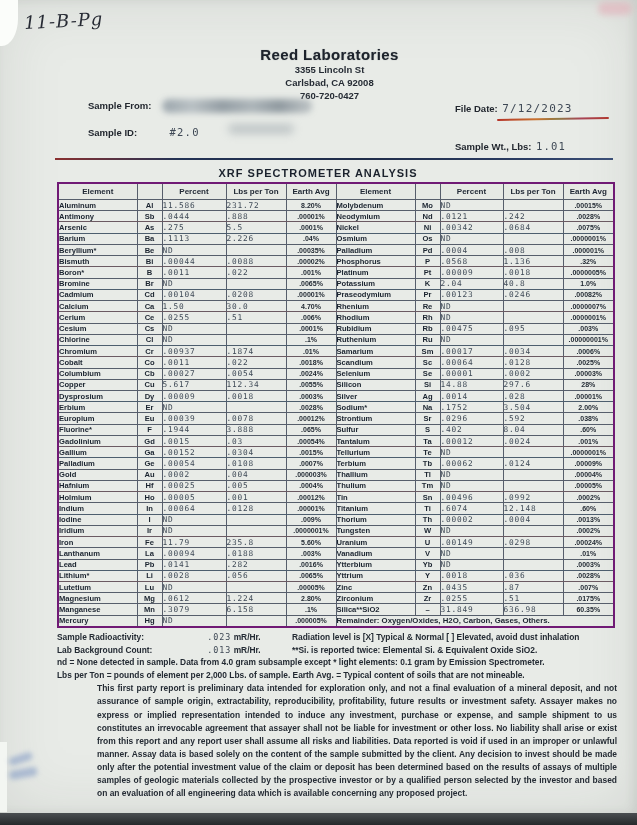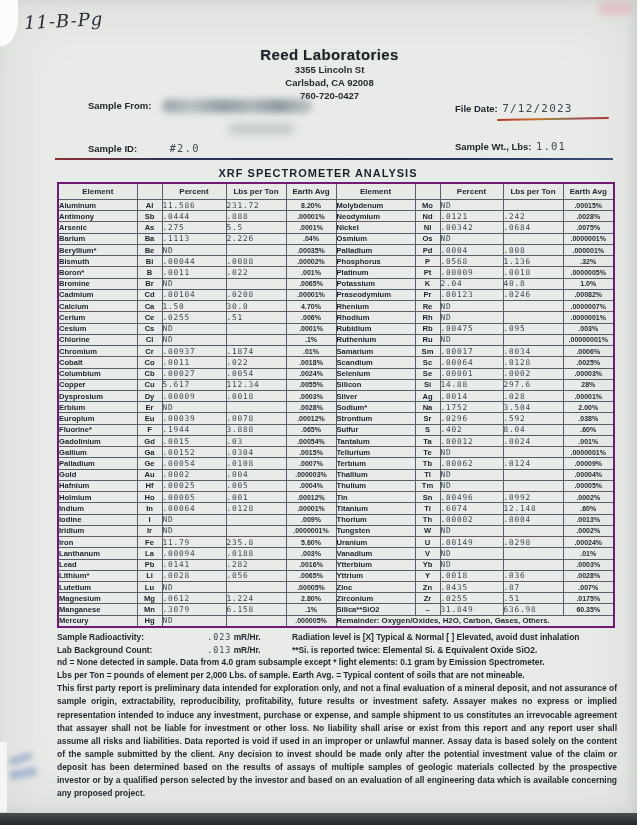--- a/index.html
+++ b/index.html
@@ -51,21 +51,21 @@
     position:absolute;left:598px;top:2px;width:34px;height:13px;border-radius:6px;
     background:#e3a9b4;filter:blur(3px);opacity:.55;
   }
   .file-date{position:absolute;left:455px;top:98px;}
   .file-date .typed{font-size:11px;}
   .date-underline{
     position:absolute;left:497px;top:118px;width:112px;height:2px;
     background:linear-gradient(90deg,#b5342a,#c8722f 35%,#8f7a46 55%,#a84556 75%,#b0392f);
     transform:rotate(-1deg);border-radius:2px;
   }
-  .sample-id{position:absolute;left:88px;top:138px;}
+  .sample-id{position:absolute;left:88px;top:122px;}
   .sample-id .typed{font-size:10.5px;margin-left:28px;}
   .sample-wt{position:absolute;left:455px;top:136px;}
   .sample-wt .typed{font-size:10.5px;}
   .separator{
     position:absolute;left:55px;top:158px;width:558px;height:2px;
     background:linear-gradient(90deg,#8a3030,#233355 22%,#1f2c49 55%,#2b3d63 85%,#3c5078);
   }
   
   .tbl-title{
     position:absolute;left:0;top:167px;width:636px;text-align:center;
@@ -93,21 +93,21 @@
   td.remainder{font-size:7.8px;font-weight:bold;color:#1b2430;padding-left:4px;text-align:left;}
   
   .footer{position:absolute;left:57px;top:631px;width:560px;color:#232a33;}
   .fline{font-size:8.4px;font-weight:bold;line-height:12.6px;white-space:nowrap;}
   .fline .lab{display:inline-block;width:96px;}
   .fline .val{display:inline-block;width:76px;font-family:"DejaVu Sans Mono",monospace;
     font-weight:normal;color:#3e4855;letter-spacing:1px;text-align:right;}
   .fline .unit{display:inline-block;width:56px;}
   .disclaimer{
     font-size:8.45px;font-weight:bold;line-height:13.1px;text-align:justify;
-    margin-top:1px;color:#252c35;white-space:normal;
+    margin-top:1px;color:#252c35;white-space:normal;margin-left:40px;
   }
   .blue-smudge{position:absolute;left:8px;top:752px;width:34px;height:34px;
     transform:rotate(-18deg);opacity:.55;}
   .blue-smudge .s1,.blue-smudge .s2{
     background:#7e97c4;filter:blur(2.5px);border-radius:4px;position:absolute;}
   .blue-smudge .s1{left:4px;top:2px;width:24px;height:8px;}
   .blue-smudge .s2{left:0;top:16px;width:28px;height:9px;transform:rotate(8deg);}
 </style>
 </head>
 <body>

